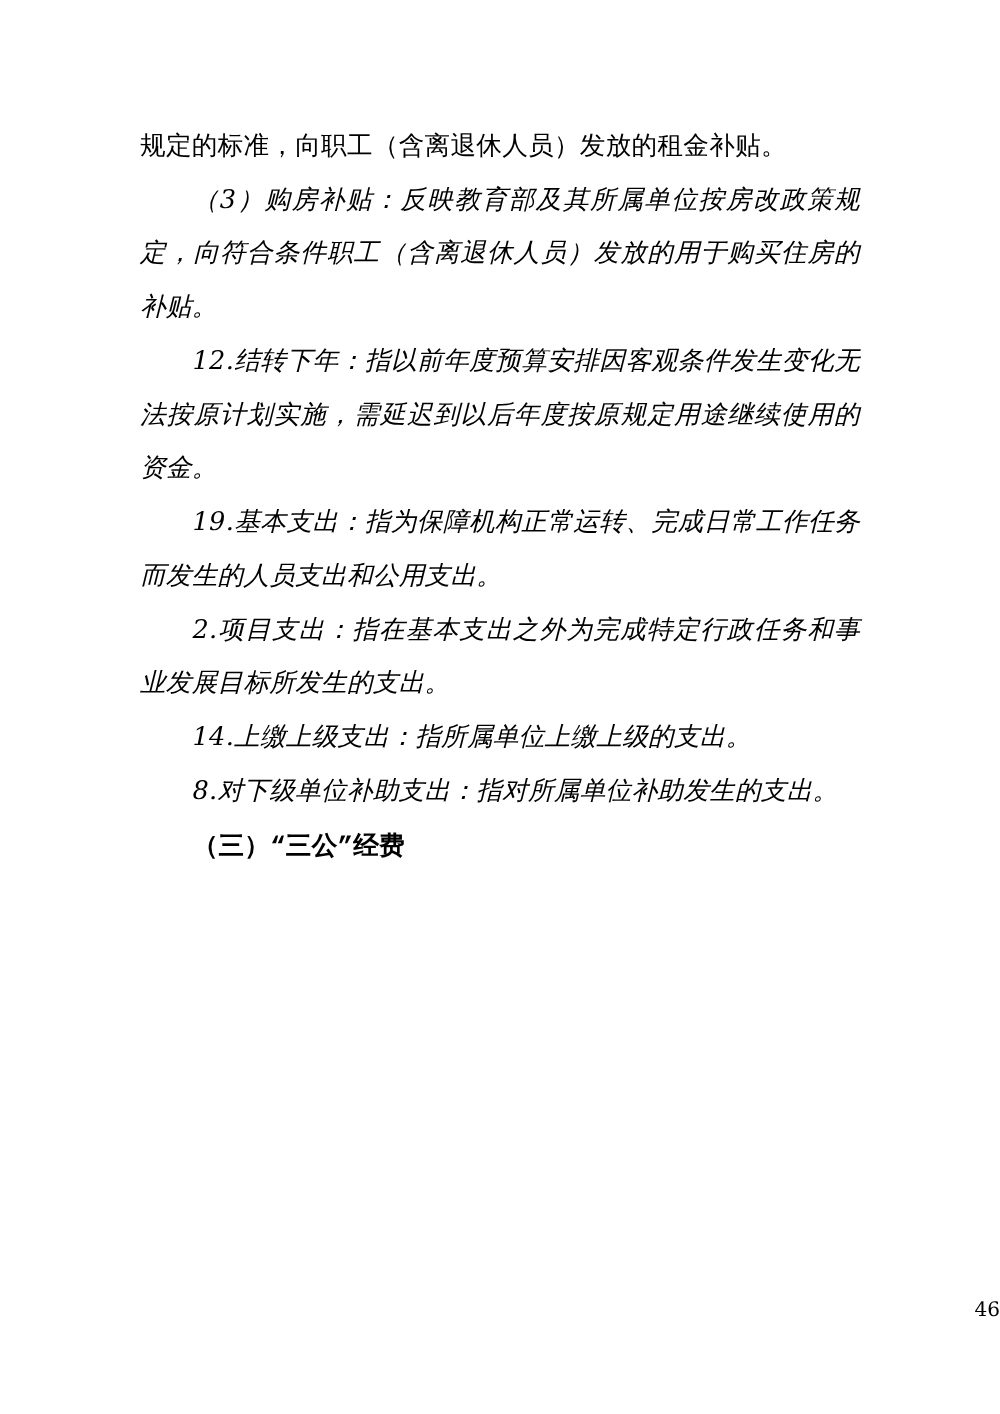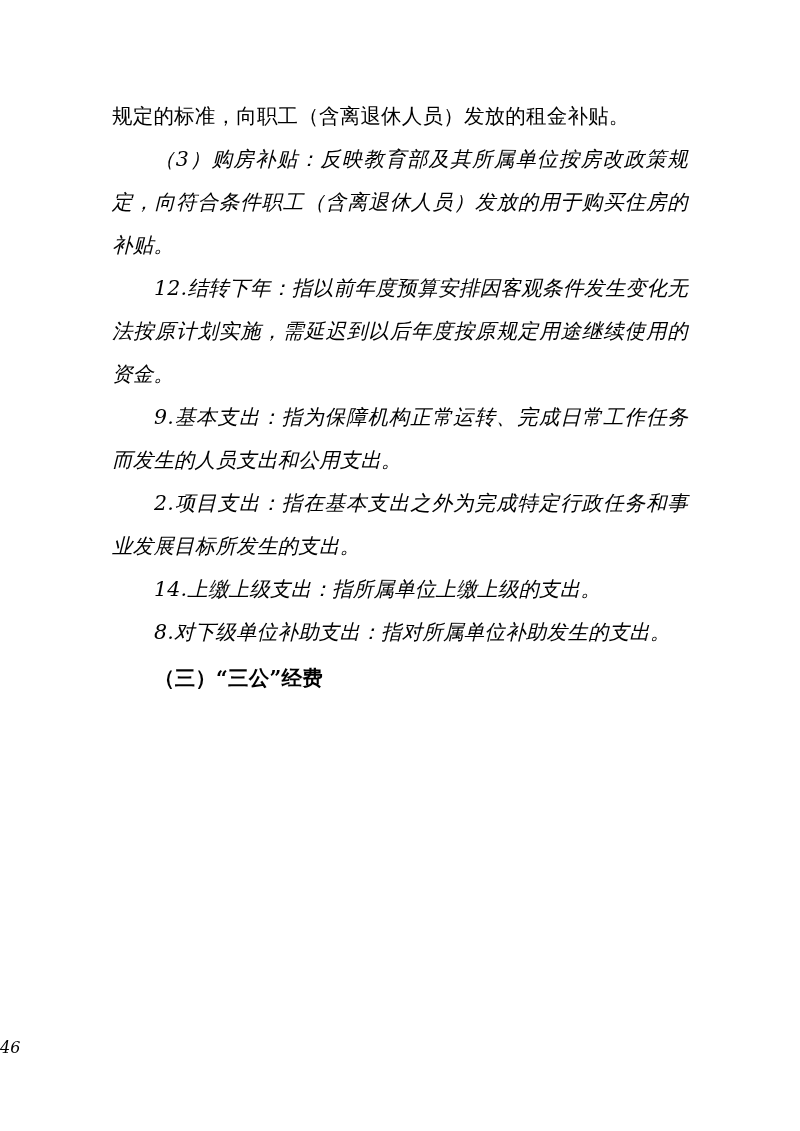--- a/index.html
+++ b/index.html
@@ -36,49 +36,49 @@
   p.indent2 {
     text-indent: 2.05em;
     font-style: italic;
   }
   p.heading {
     margin: 0;
     font-weight: bold;
     text-indent: 2.05em;
     font-size: 20.5px;
     line-height: 43px;
+    font-family: Liberation Mono, monospace;
   }
   .gap-small {
     height: 3px;
   }
   .page-number {
     position: absolute;
     left: 0;
     right: 0;
     top: 1038px;
-    text-align: left;
+    text-align: right;
     font-size: 16px;
     font-family: "DejaVu Serif", "Liberation Serif", serif;
-    font-style: italic;
   }
 </style>
 </head>
 <body>
 
 <div class="page">
 
   <div class="body-text">
 
     <p class="para">规定的标准，向职工（含离退休人员）发放的租金补贴。</p>
 
     <p class="para indent2">（3）购房补贴：反映教育部及其所属单位按房改政策规定，向符合条件职工（含离退休人员）发放的用于购买住房的补贴。</p>
 
     <p class="para indent2">12.结转下年：指以前年度预算安排因客观条件发生变化无法按原计划实施，需延迟到以后年度按原规定用途继续使用的资金。</p>
 
-    <p class="para indent2">9.基本支出：指为保障机构正常运转、完成日常工作任务而发生的人员支出和公用支出。</p>
+    <p class="para indent2">19.基本支出：指为保障机构正常运转、完成日常工作任务而发生的人员支出和公用支出。</p>
 
     <p class="para indent2">2.项目支出：指在基本支出之外为完成特定行政任务和事业发展目标所发生的支出。</p>
 
     <p class="para indent2">14.上缴上级支出：指所属单位上缴上级的支出。</p>
 
 
     <p class="para indent2">8.对下级单位补助支出：指对所属单位补助发生的支出。</p>
 
     <div class="gap-small"></div>
 

